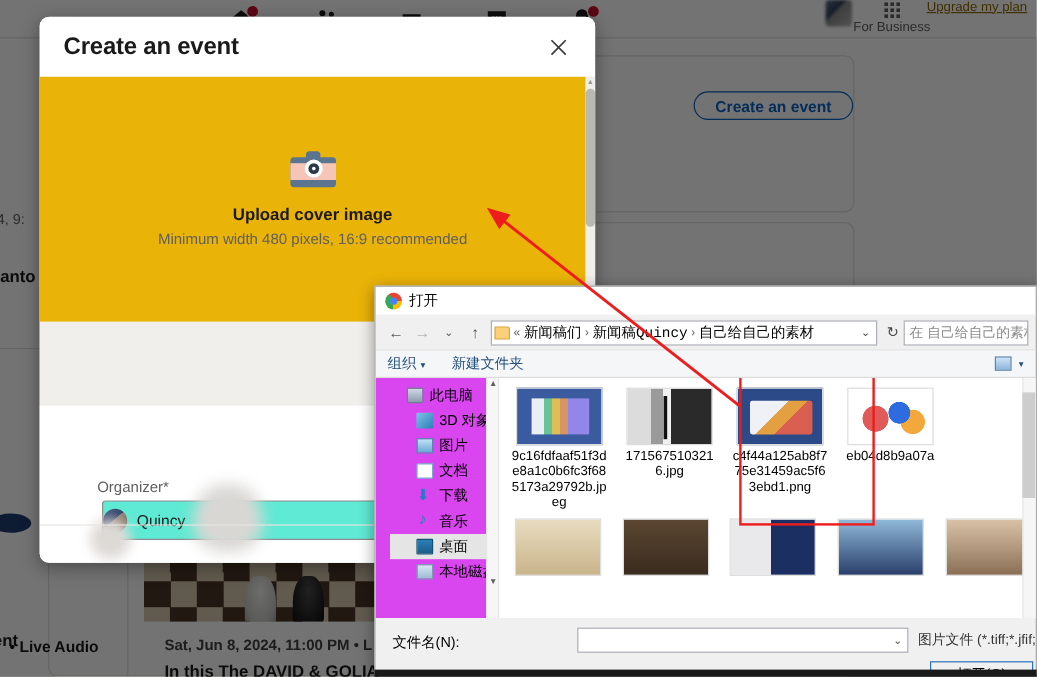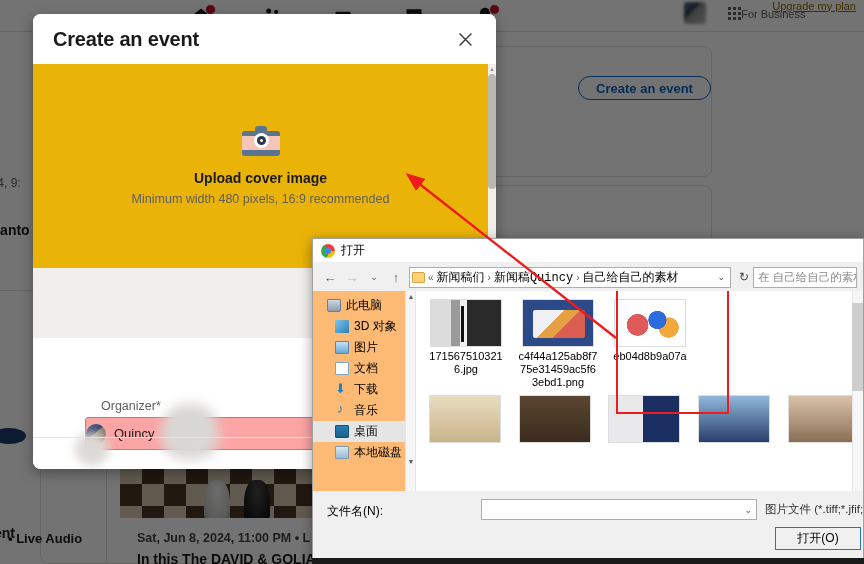--- a/index.html
+++ b/index.html
@@ -22,21 +22,21 @@
     display:flex; align-items:center;
   }
   .ln-nav-icons { display:flex; align-items:flex-end; gap:45px; margin-left:188px; height:32px; }
   .ln-icon { position:relative; width:26px; height:26px; display:flex; align-items:flex-start; justify-content:center; }
   .ln-icon svg { fill:#1a1a1a; }
   .ln-badge {
     position:absolute; top:-2px; right:-2px; width:11px; height:11px; border-radius:50%;
     background:#cb112d; border:1.5px solid #fff;
   }
   .ln-right { margin-left:auto; display:flex; align-items:flex-start; gap:14px; padding-right:8px; height:32px; }
-  .ln-me { width:30px; height:26px; display:flex; flex-direction:row; align-items:center;text-align:center; }
+  .ln-me { width:30px; height:26px; display:flex; flex-direction:column; align-items:center;text-align:center; }
   .ln-avatar-sm {
     width:22px;height:22px;border-radius:3px;
     background:linear-gradient(135deg,#5c6f8a 0%,#2f3d52 40%,#8a8a8a 41%,#b5b5b5 100%);
     filter:blur(1.4px);
   }
   .ln-grid-ic { display:grid; grid-template-columns:repeat(3,3px); gap:2px; margin-top:2px; }
   .ln-grid-ic i { width:3px; height:3px; background:#5f5f5f; display:block; }
   .ln-biz { font-size:11px; color:#5f5f5f; margin-top:2px; white-space:nowrap; }
   .ln-upgrade { font-size:11px; color:#8f6a00; text-decoration:underline; white-space:nowrap; margin-top:0; }
 
@@ -108,24 +108,24 @@
 
   #modal-scroll {
     position:absolute; right:0; top:0; width:8px; height:405px; background:#f1efec;
   }
   #modal-scroll-arrow { position:absolute; top:2px; left:0; width:8px; text-align:center; font-size:6px; color:#999; line-height:6px;}
   #modal-scroll-thumb { position:absolute; top:10px; left:0; width:8px; height:115px; background:#b8b8b4; border-radius:4px; }
 
   #organizer-panel {
     position:absolute; left:0; top:274px; width:455px; height:131px; background:#ffffff;
   }
-  #organizer-label { position:absolute; left:68px; top:61px; font-size:12.5px; color:#5f5f5f; }
+  #organizer-label { position:absolute; left:48px; top:61px; font-size:12.5px; color:#5f5f5f; }
   #organizer-field {
     position:absolute; left:52px; top:79px; width:340px; height:33px;
-    border:1px solid #8c8c8c; border-radius:3px; background:#fca5a5;
+    border:1px solid #8c8c8c; border-radius:3px; background:#5eead4;
     display:flex; align-items:center; padding:0 0; gap:8px;
   }
   #organizer-avatar {
     width:20px;height:20px;border-radius:50%;
     background:linear-gradient(140deg,#4b5f86 0%,#2c3d63 45%,#8c7f70 46%,#6f5e4c 100%);
     filter:blur(0.6px);
   }
   #organizer-name { font-size:13px; color:#1a1a1a; }
   #organizer-blur {
     position:absolute; left:128px; top:66px; width:58px; height:56px;
@@ -179,21 +179,21 @@
     height:24px; background:#f5f6f7; border-top:1px solid #e3e3e3; border-bottom:1px solid #dcdcdc;
     display:flex; align-items:center; padding:0 10px; gap:22px;
   }
   .fd-tbitem { font-size:12px; color:#26527e; white-space:nowrap; }
   #fd-tb-right { margin-left:auto; display:flex; align-items:center; gap:6px; }
   #fd-view-ic { width:14px;height:12px; background:linear-gradient(#cfe3f5,#8bb6de); border:1px solid #5b85b0; }
   .fd-tb-caret { font-size:8px; color:#26527e; }
 
   #fd-main { display:flex; height:200px; background:#fff; }
   #fd-sidebar {
-    width:103px; background:#fdba74; border-right:1px solid #e6e6e6; padding-top:4px; overflow:hidden; position:relative;
+    width:103px; background:#d946ef; border-right:1px solid #e6e6e6; padding-top:4px; overflow:hidden; position:relative;padding-left:12px;
   }
   .fd-tree-item { height:21px; display:flex; align-items:center; gap:5px; font-size:12px; color:#000; padding-left:14px; white-space:nowrap; }
   .fd-tree-item.indent { padding-left:22px;align-items:center; }
   .fd-tree-item.sel { background:#e5e5e5; }
   .tric { width:14px; height:13px; flex:0 0 auto; border-radius:1px; }
   .ic-pc { background:linear-gradient(#cfd8e3,#8c9bae); border:1px solid #6d7e92; border-radius:1px 1px 2px 2px;}
   .ic-3d { background:linear-gradient(135deg,#7fc4e8,#2a7fb8); }
   .ic-video { background:linear-gradient(#67c06a,#2e7d32); border:1px solid #246b28;}
   .ic-pic { background:linear-gradient(#bfe3f7,#6aa7d4); border:1px solid #5b85b0;}
   .ic-doc { background:#fff; border:1px solid #7aa7d0; }
@@ -424,20 +424,30 @@
       <span class="fd-sep">›</span>
       <span class="fd-crumb">自己给自己的素材</span>
       <span id="fd-crumb-drop">⌄</span>
     </div>
     <div id="fd-refresh">↻</div>
     <div id="fd-search">
       <span>在 自己给自己的素材 中搜索</span>
     </div>
   </div>
 
+  <div id="fd-toolbar">
+    <div class="fd-tbitem">
+      <span>组织</span> <span class="fd-tb-caret">▾</span>
+    </div>
+    <div class="fd-tbitem">新建文件夹</div>
+    <div id="fd-tb-right">
+      <div id="fd-view-ic"></div>
+      <span class="fd-tb-caret">▾</span>
+    </div>
+  </div>
 
   <div id="fd-main">
 
     <div id="fd-sidebar">
       <div id="fd-tree">
           <div class="fd-tree-item">
             <span class="tric ic-pc"></span>
             <span>此电脑</span>
           </div>
           <div class="fd-tree-item indent">
@@ -470,20 +480,24 @@
           </div>
         </div>
       <div id="fd-side-scroll">
         <div class="side-arrow">▲</div>
         <div class="side-arrow" id="side-arrow-dn">▼</div>
       </div>
     </div>
 
     <div id="fd-filelist">
       <div class="fd-row" id="fd-row1">
+          <div class="fd-file">
+            <div class="fd-thumb th-blue"></div>
+            <div class="fd-fname">9c16fdfaaf51f3de8a1c0b6fc3f685173a29792b.jpeg</div>
+          </div>
           <div class="fd-file selected">
             <div class="fd-thumb th-gray"></div>
             <div class="fd-fname">1715675103216.jpg</div>
           </div>
           <div class="fd-file">
             <div class="fd-thumb th-chart"></div>
             <div class="fd-fname">c4f44a125ab8f775e31459ac5f63ebd1.png</div>
           </div>
           <div class="fd-file">
             <div class="fd-thumb th-shop"></div>

